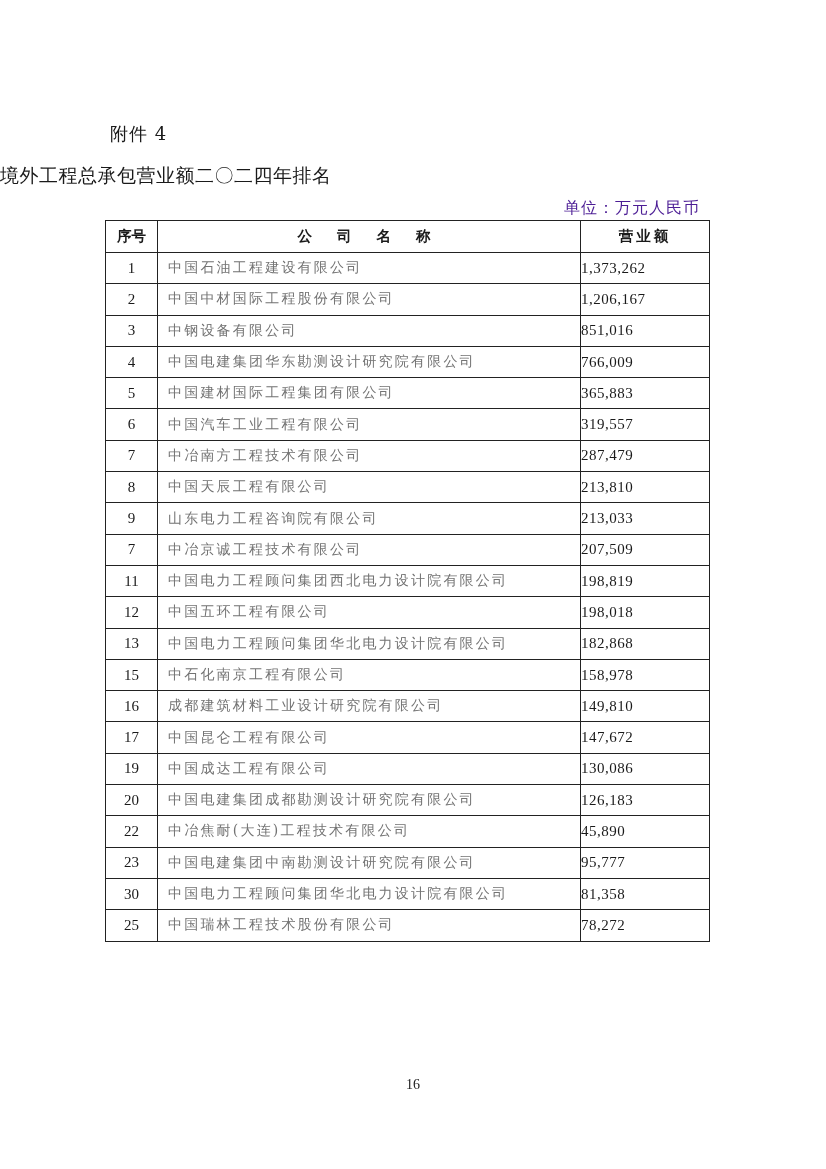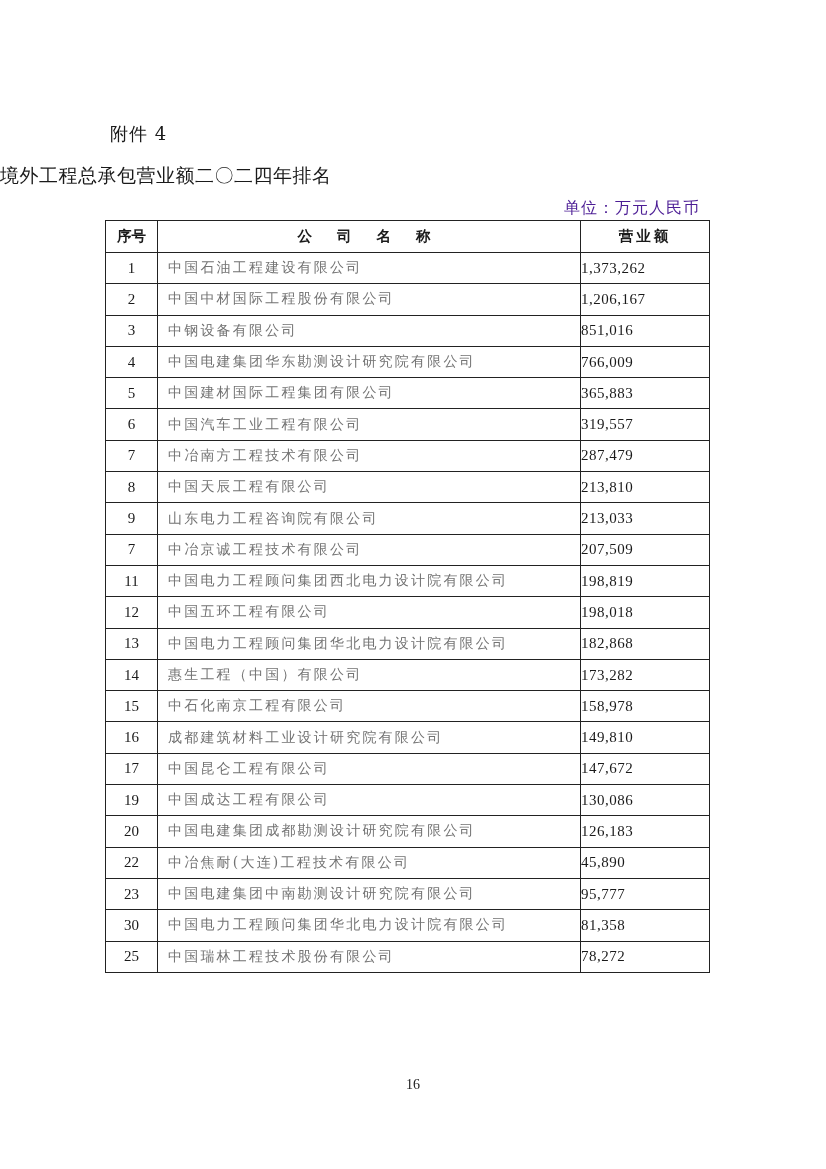--- a/index.html
+++ b/index.html
@@ -100,25 +100,20 @@
         <td class="no">12</td>
         <td class="name">中国五环工程有限公司</td>
         <td class="amt">198,018</td>
       </tr>
       <tr>
         <td class="no">13</td>
         <td class="name">中国电力工程顾问集团华北电力设计院有限公司</td>
         <td class="amt">182,868</td>
       </tr>
       <tr>
-        <td class="no">14</td>
-        <td class="name">惠生工程（中国）有限公司</td>
-        <td class="amt">173,282</td>
-      </tr>
-      <tr>
         <td class="no">15</td>
         <td class="name">中石化南京工程有限公司</td>
         <td class="amt">158,978</td>
       </tr>
       <tr>
         <td class="no">16</td>
         <td class="name">成都建筑材料工业设计研究院有限公司</td>
         <td class="amt">149,810</td>
       </tr>
       <tr>

